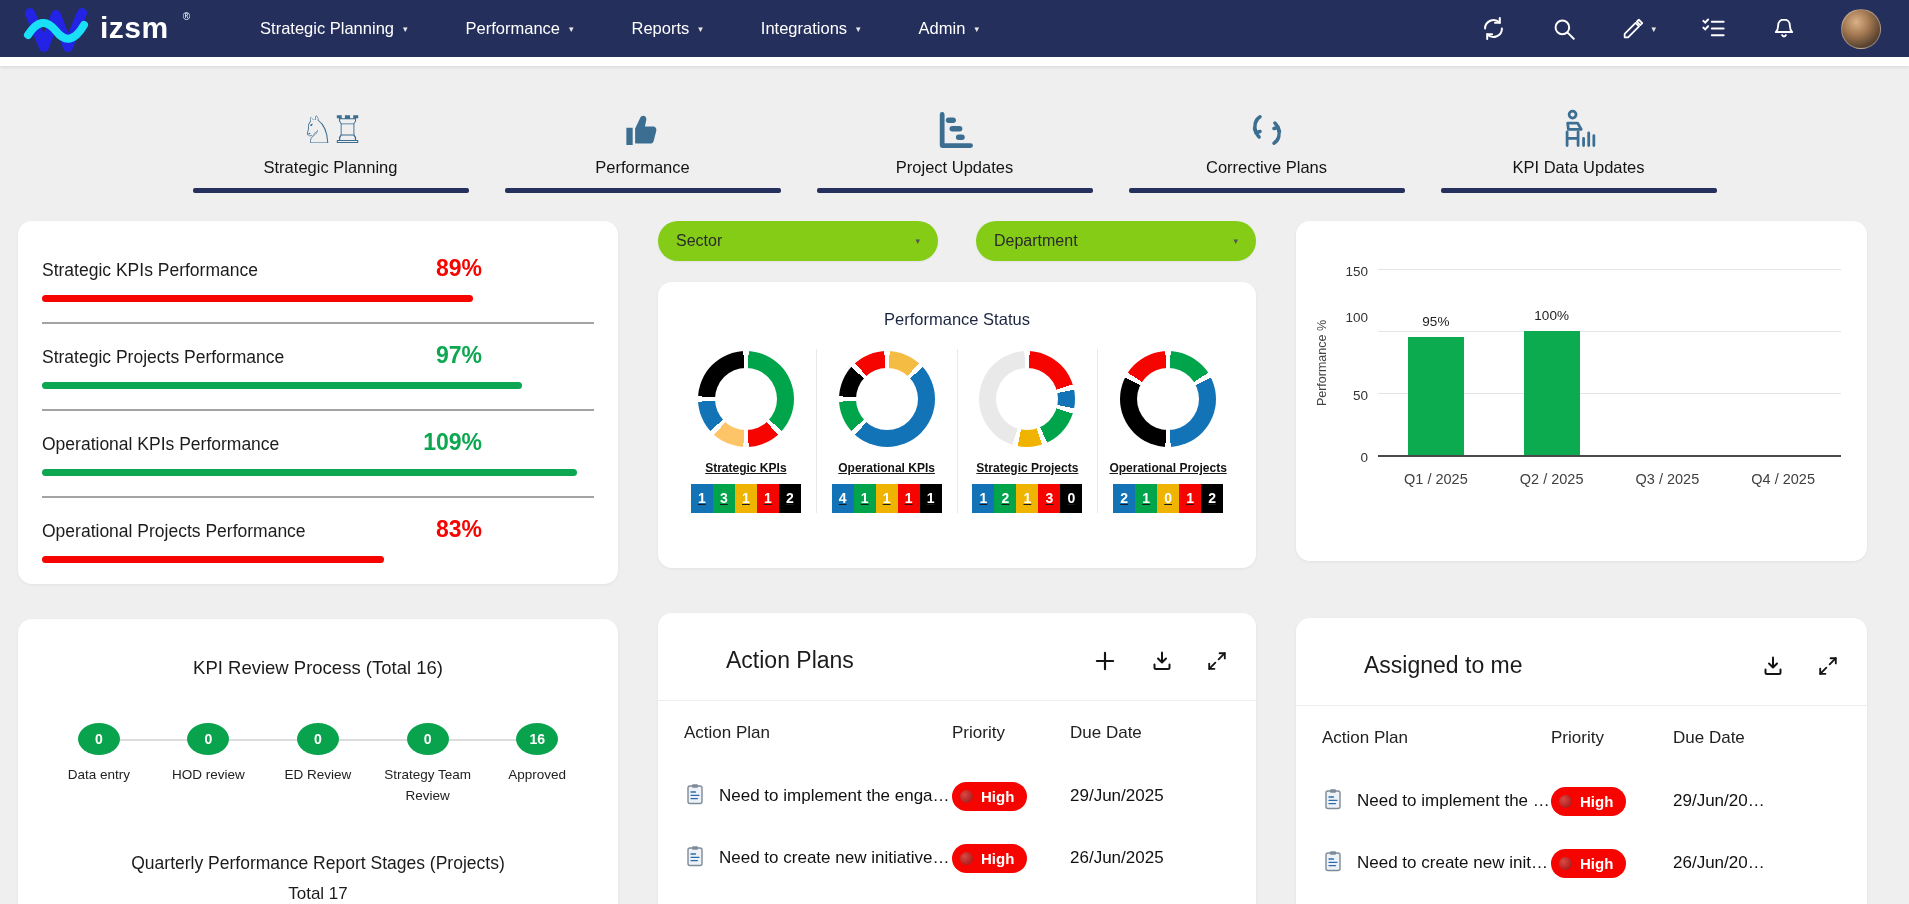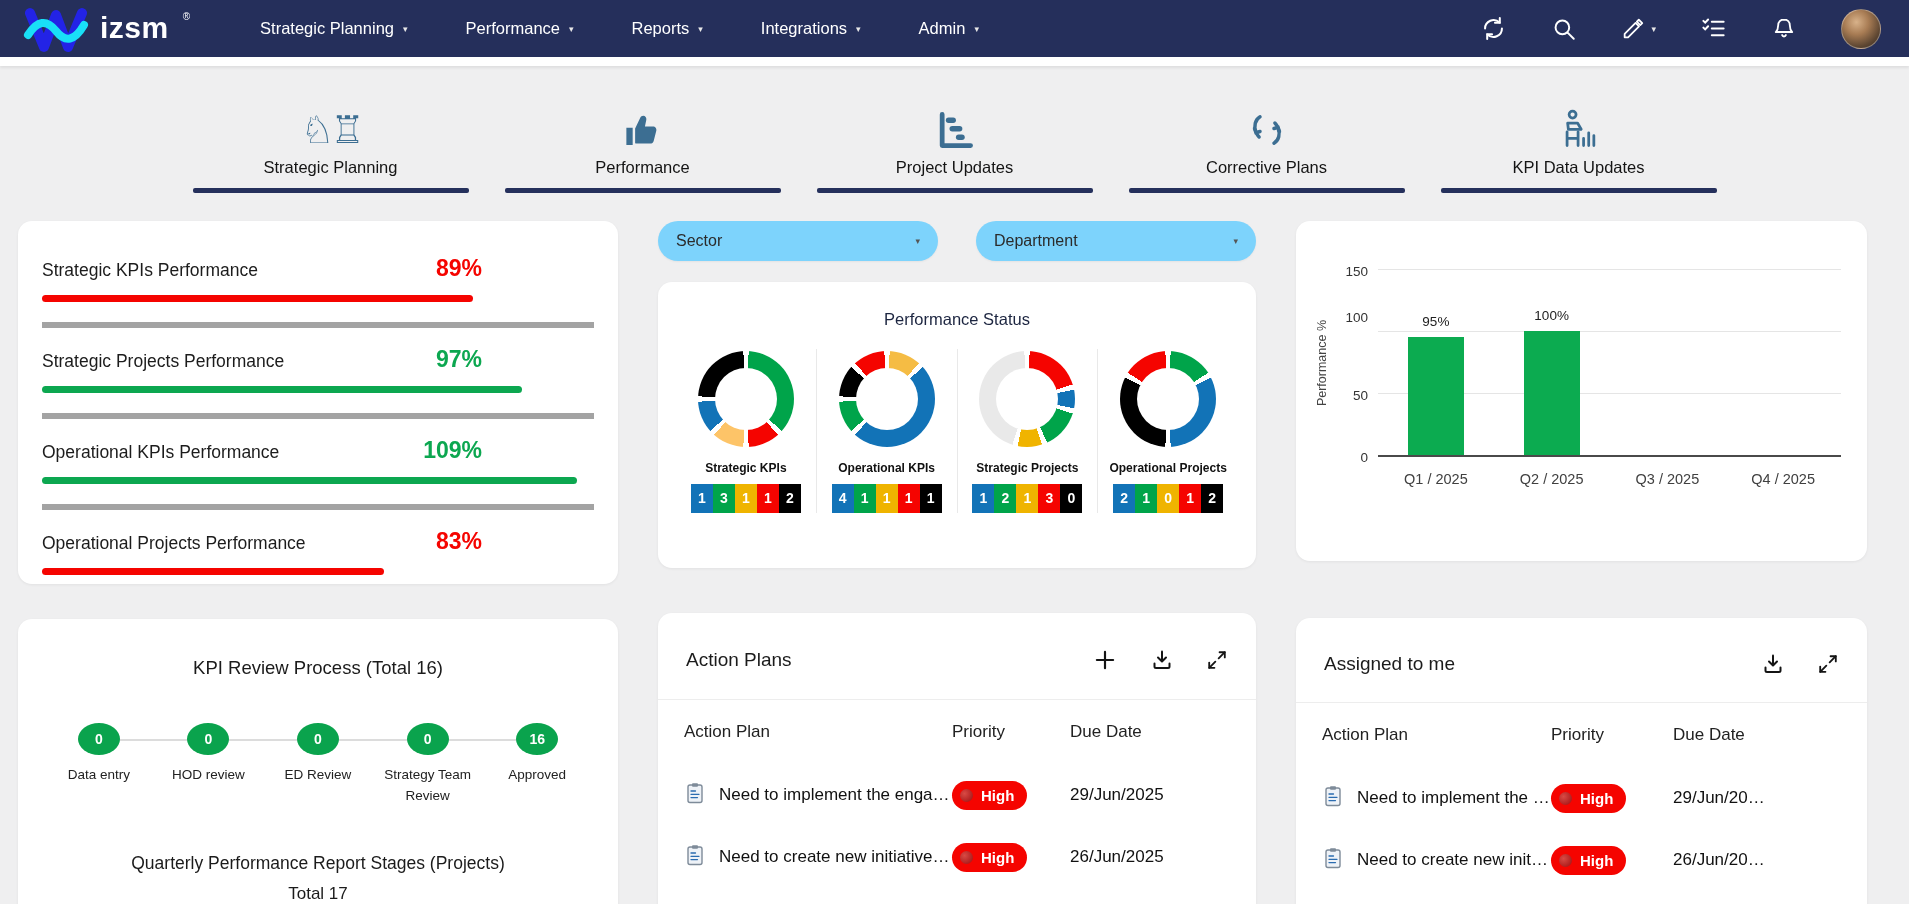--- a/index.html
+++ b/index.html
@@ -29,40 +29,40 @@
   .tab-label { font-size:16.5px; color:#141414; margin-top:6px; }
   .tab-underline { width:100%; height:5px; border-radius:2px; background:var(--accent-navy,#25305c); margin-top:11px; }
 
   
   .main { display:grid; grid-template-columns:600px 598px 571px; column-gap:40px; padding:28px 0 0 18px; align-items:start; }
   .col { display:flex; flex-direction:column; }
   .card { background:#fff; border-radius:14px; box-shadow:0 1px 3px rgba(0,0,0,.06); }
 
   
   .metrics-card { padding:16px 24px 10px; height:363px; }
-  .metric { padding:18px 0 20px; border-bottom:6px solid #a3a3a3; }
+  .metric { padding:18px 0 20px; border-bottom:2px solid #a3a3a3; }
   .metric:last-child { border-bottom:none; }
   .metric-head { display:flex; align-items:baseline; }
   .metric-label { font-size:17.5px; color:#1c1c1c; }
   .metric-value { margin-left:auto; margin-right:112px; font-size:23px; font-weight:bold; }
   .metric-value.red { color:var(--red,#f50400); }
   .metric-value.green { color:var(--green,#0ca750); }
   .metric-bar { height:7px; border-radius:4px; margin-top:13px; }
   .metric-bar.red { background:var(--red,#f50400); }
   .metric-bar.green { background:var(--green,#0ca750); }
 
   
   .filters { display:flex; gap:38px; margin-bottom:21px; }
-  .filter-pill { width:280px; height:40px; background:#7dd3fc; border-radius:20px; display:flex; align-items:center; padding:0 18px; font-size:16px; color:#2b2b2b; cursor:pointer; box-shadow:0 1px 2px rgba(0,0,0,.05); }
+  .filter-pill { width:280px; height:40px; background:#84cc16; border-radius:20px; display:flex; align-items:center; padding:0 18px; font-size:16px; color:#2b2b2b; cursor:pointer; box-shadow:0 1px 2px rgba(0,0,0,.05); }
   .filter-caret { margin-left:auto; font-size:9px; color:#555; }
 
   
   .status-card { height:286px; padding:14px 18px 16px; }
   .status-title { text-align:center; font-size:16.5px; font-weight:500; color:#1c2540; margin:14px 0 20px; }
-  .donut-cells { display:flex; }
+  .donut-cells { display:flex;text-decoration:underline; }
   .donut-cell { flex:1; display:flex; flex-direction:column; align-items:center; padding:2px 6px 0; }
   .donut-cell + .donut-cell { border-left:1px solid #e9e9e9; }
   .donut { width:96px; height:96px; border-radius:50%; position:relative; }
   .donut::after { content:""; position:absolute; inset:17px; background:#fff; border-radius:50%; }
   .donut-label { font-size:12px; font-weight:bold; color:#111; margin-top:14px; white-space:nowrap; }
   .badge-row { display:flex; margin-top:9px; }
   .badge { width:22px; height:29px; line-height:29px; text-align:center; color:#fff; font-size:14px; font-weight:bold; }
 
   
   .trend-card { height:340px; padding:20px 26px 0; }
@@ -86,21 +86,21 @@
   .stepper-line { position:absolute; left:34px; right:34px; top:16px; height:2px; background:#dcdcdc; }
   .step { flex:1; display:flex; flex-direction:column; align-items:center; position:relative; z-index:1; }
   .step-pill { width:42px; height:32px; border-radius:50%; background:var(--stage-green,#0aa34d); color:#fff; font-size:14px; font-weight:bold; display:flex; align-items:center; justify-content:center; }
   .step-label { margin-top:10px; font-size:13.5px; color:#222; text-align:center; max-width:104px; line-height:1.55; }
   .kpi-footer-title { text-align:center; font-size:17.5px; font-weight:500; color:#1b1b1b; margin-top:46px; }
   .kpi-footer-total { text-align:center; font-size:17px; font-weight:500; color:#1b1b1b; margin-top:10px; }
 
   
   .table-card { height:330px; }
   .table-head { display:flex; align-items:center; padding:34px 28px 26px; }
-  .table-title { font-size:19px; font-weight:500; color:#1b1b1b; }
+  .table-title { font-size:23px; font-weight:500; color:#1b1b1b;margin-left:40px; }
   .table-actions { margin-left:auto; display:flex; align-items:center; gap:32px; }
   .table-actions .act { cursor:pointer; display:flex; }
   .table-divider { height:1px; background:#ededed; }
   .tbl { padding:0 26px; }
   .tbl-row { display:grid; align-items:center; }
   .action-grid { grid-template-columns:1fr 118px 160px; }
   .assigned-grid { grid-template-columns:1fr 122px 168px; }
   .tbl-header { height:64px; font-size:17px; color:#222; }
   .tbl-data { height:62px; font-size:17px; color:#111; cursor:pointer; }
   .plan-cell { display:flex; align-items:center; gap:13px; overflow:hidden; }

